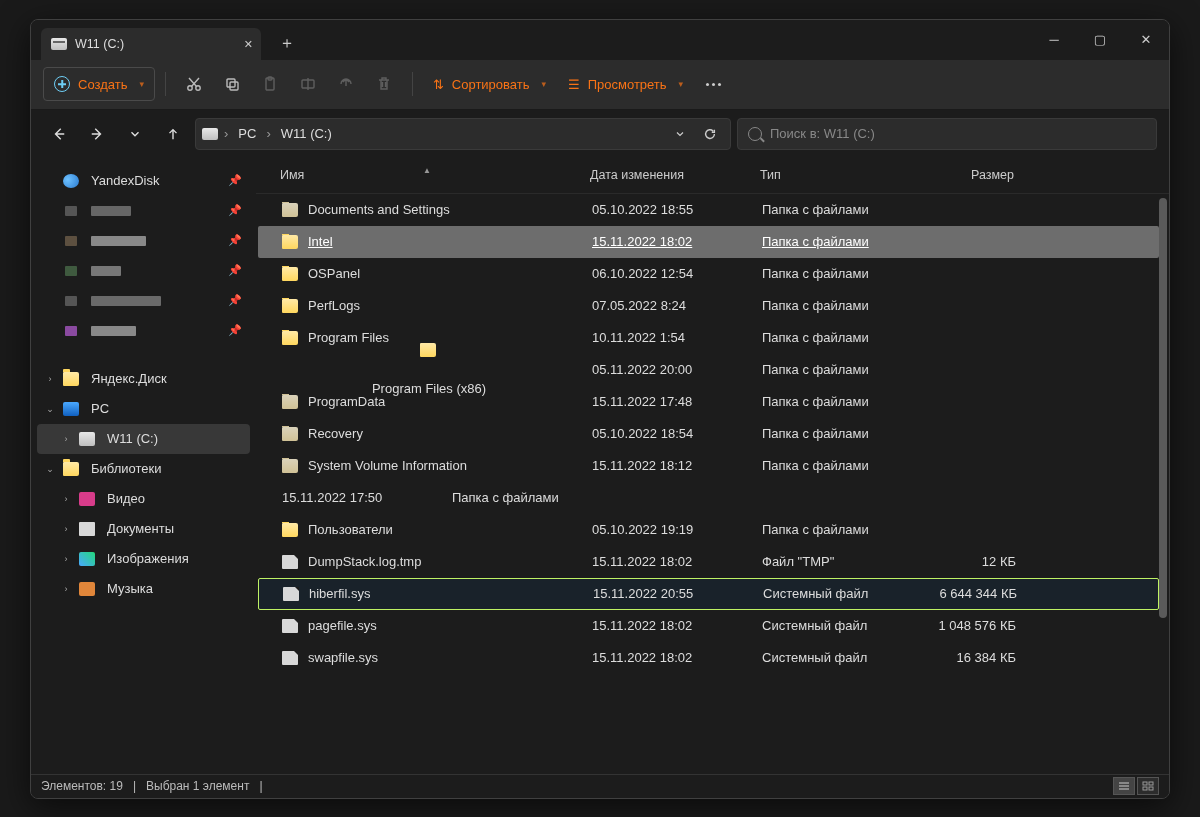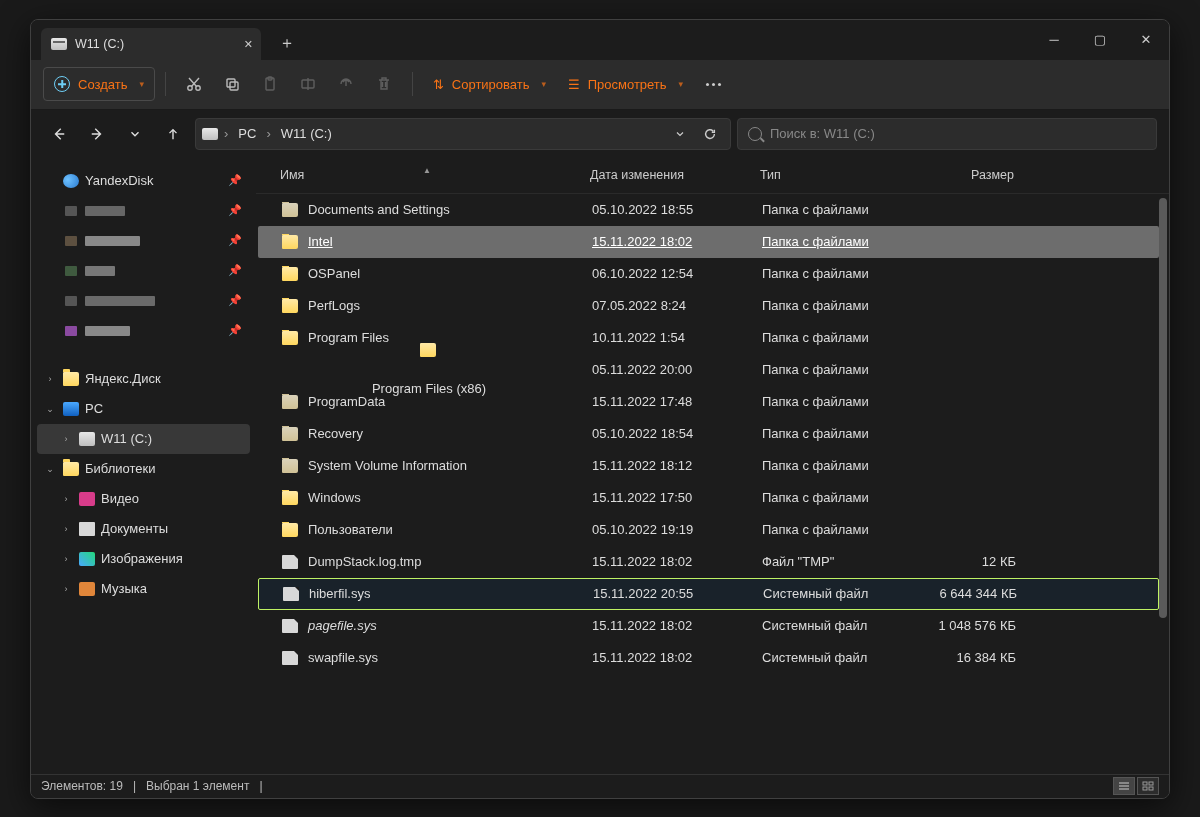--- a/index.html
+++ b/index.html
@@ -52,21 +52,21 @@
 .search input{flex:1;background:none;border:none;outline:none;color:#5eead4;font-size:13px;}
 .search input::placeholder{color:#888;}
 .search .mag{width:14px;height:14px;border:1.5px solid #888;border-radius:50%;position:relative;}
 .search .mag::after{content:'';position:absolute;width:5px;height:1.5px;background:#888;right:-4px;bottom:-1px;transform:rotate(45deg);}
 
 
 .body { flex:1; display:flex; background:#1c1c1c; overflow:hidden; }
 
 
 .sidebar { width:225px; background:#1c1c1c; overflow-y:auto; padding:8px 2px; position:relative; }
-.sitem { height:30px; display:flex; align-items:center; padding:0 8px 0 26px; color:#ddd; font-size:13px; gap:6px; border-radius:4px; cursor:pointer; margin:0 4px; position:relative; }
+.sitem { height:30px; display:flex; align-items:center; padding:0 8px 0 26px; color:#ddd; font-size:13px; gap:12px; border-radius:4px; cursor:pointer; margin:0 4px; position:relative; }
 .sitem.sel{background:#383838;}
 .sitem .fico{width:16px;height:14px;flex-shrink:0;display:flex;align-items:center;justify-content:center;}
 .sitem .pin{margin-left:auto;font-size:11px;color:#888;width:14px;text-align:center;}
 .sitem .exp{position:absolute;left:6px;font-size:9px;color:#aaa;width:14px;text-align:center;}
 .sitem.idn{padding-left:42px;}
 .sitem.idn .exp{left:22px;}
 .redact{display:inline-block;height:10px;border-radius:1px;}
 
 
 .main { flex:1; display:flex; flex-direction:column; background:#1c1c1c; position:relative; }
@@ -399,24 +399,20 @@
           <div class="row">
             <div class="cell c1" style="display:flex;align-items:center;gap:8px;">
               <span class="ico folder dim"></span>
               <span>System Volume Information</span>
             </div>
             <div class="cell c2">15.11.2022 18:12</div>
             <div class="cell c3">Папка с файлами</div>
             <div class="cell c4" style="text-align:right"></div>
           </div>
           <div class="row">
-            <div class="cell c1" style="display:flex;align-items:center;gap:8px;">
-              <span class="ico folder"></span>
-              <span>Windows</span>
-            </div>
             <div class="cell c2">15.11.2022 17:50</div>
             <div class="cell c3">Папка с файлами</div>
             <div class="cell c4" style="text-align:right"></div>
           </div>
           <div class="row">
             <div class="cell c1" style="display:flex;align-items:center;gap:8px;">
               <span class="ico folder"></span>
               <span>Пользователи</span>
             </div>
             <div class="cell c2">05.10.2022 19:19</div>
@@ -435,21 +431,21 @@
           <div class="row sel">
             <div class="cell c1" style="display:flex;align-items:center;gap:8px;">
               <span class="ico file"></span>
               <span>hiberfil.sys</span>
             </div>
             <div class="cell c2">15.11.2022 20:55</div>
             <div class="cell c3">Системный файл</div>
             <div class="cell c4" style="text-align:right">6 644 344 КБ</div>
           </div>
           <div class="row">
-            <div class="cell c1" style="display:flex;align-items:center;gap:8px;font-style:italic;">
+            <div class="cell c1" style="display:flex;align-items:center;gap:8px;">
               <span class="ico file"></span>
               <span>pagefile.sys</span>
             </div>
             <div class="cell c2">15.11.2022 18:02</div>
             <div class="cell c3">Системный файл</div>
             <div class="cell c4" style="text-align:right">1 048 576 КБ</div>
           </div>
           <div class="row">
             <div class="cell c1" style="display:flex;align-items:center;gap:8px;">
               <span class="ico file"></span>

